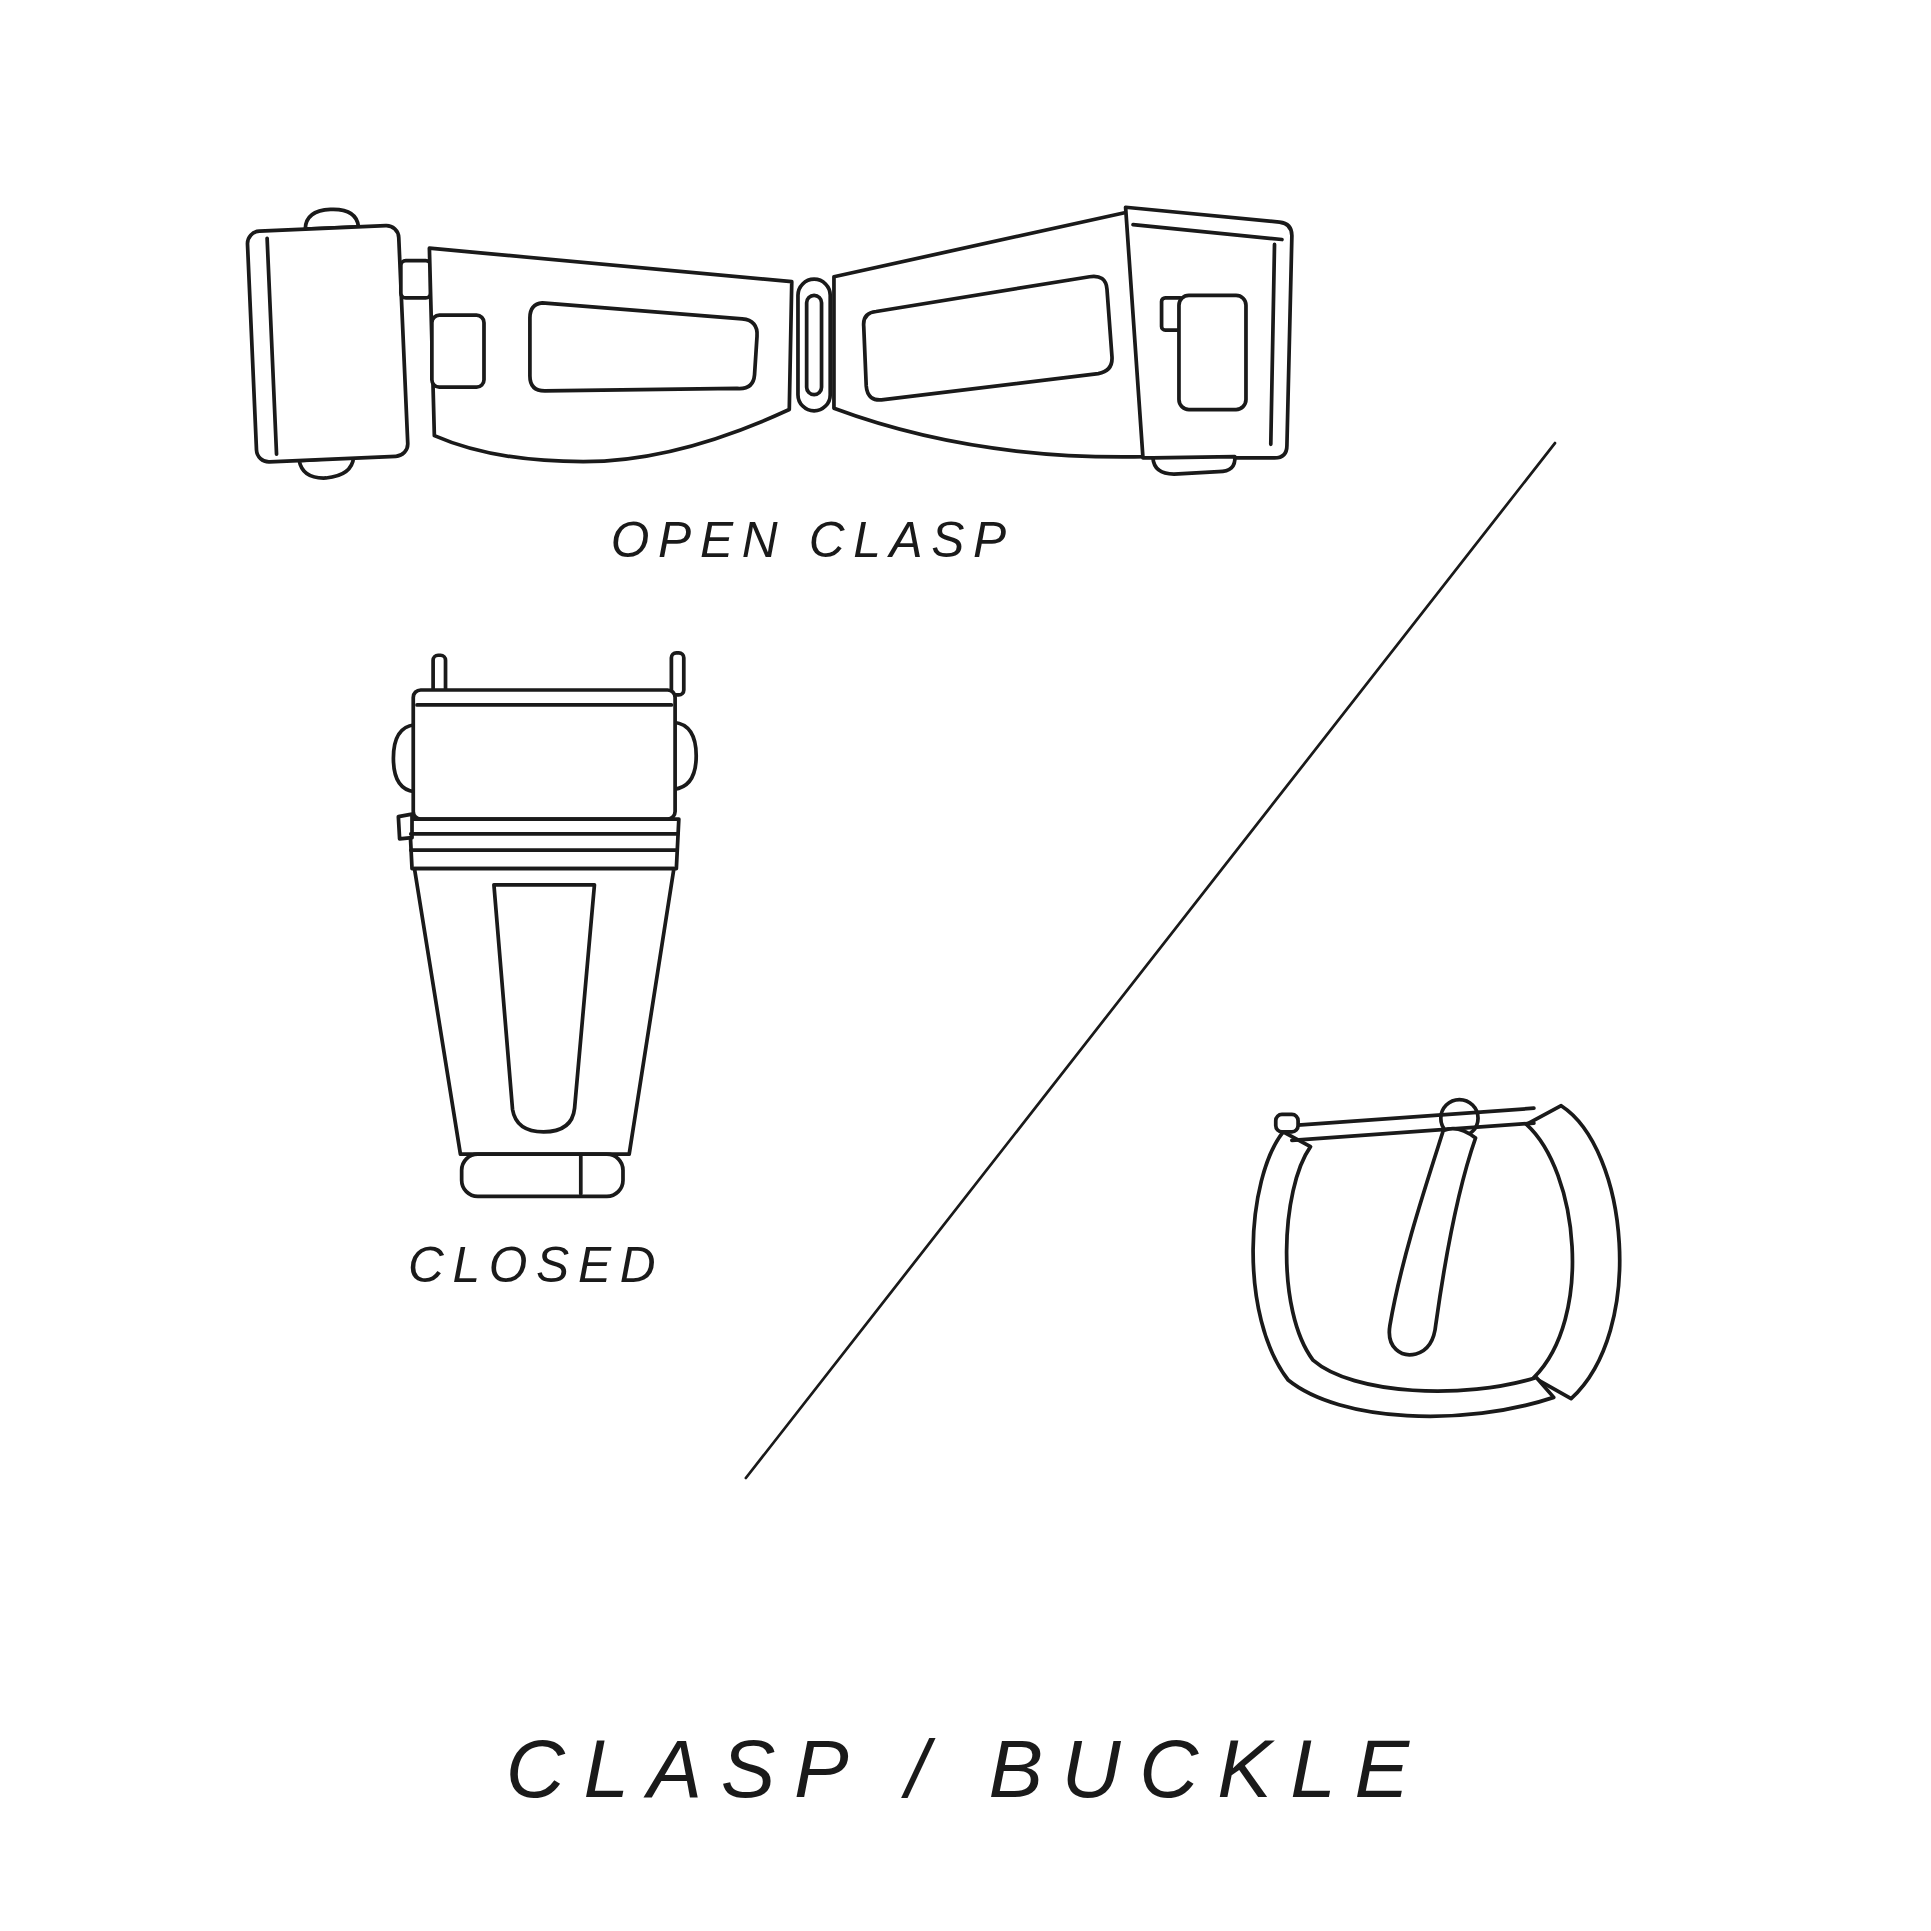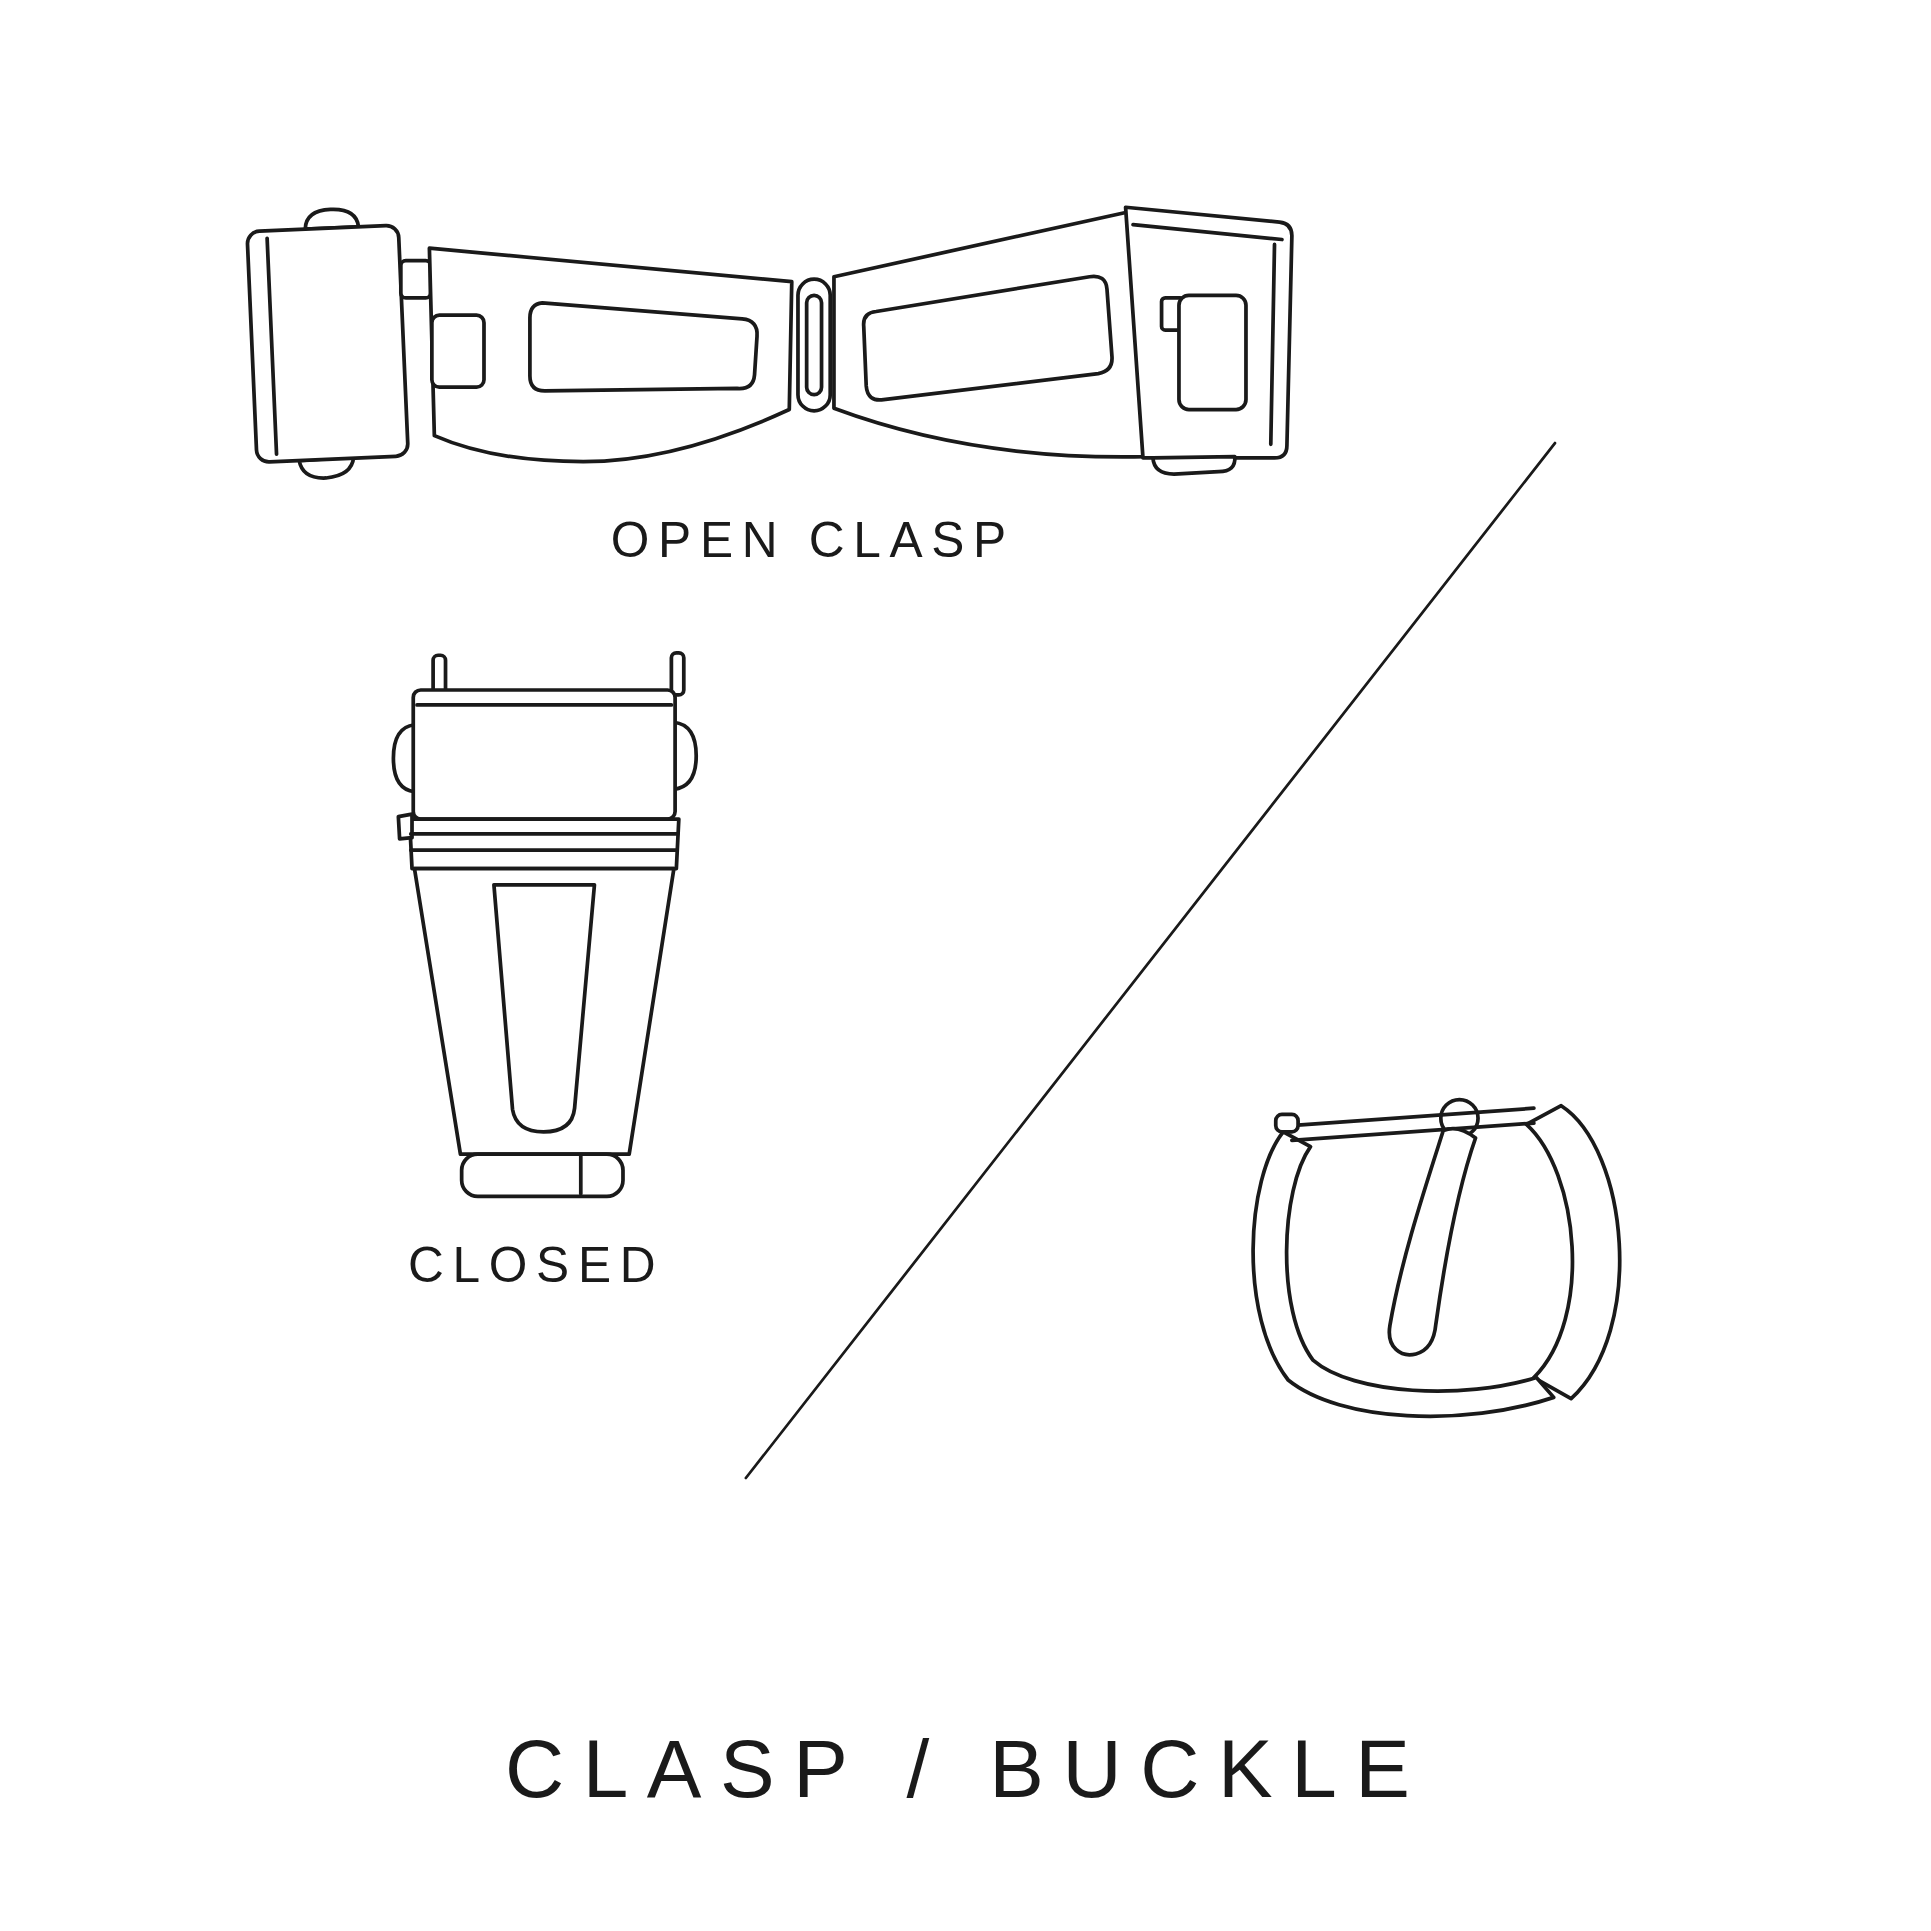--- a/index.html
+++ b/index.html
@@ -3,20 +3,21 @@
 <meta charset="utf-8">
 <style>
   :root { --ink:#1a1a1a; --bg:#ffffff; }
   html,body { margin:0; padding:0; background:var(--bg); }
   .canvas {
     position:relative;
     width:1835px; height:1931px;
     background:var(--bg);
     overflow:hidden;
     font-family:"Liberation Sans", sans-serif;
+    font-style:italic;
   }
   svg { position:absolute; inset:0; display:block; }
   .s  { fill:none; stroke:var(--ink); stroke-width:3; stroke-linecap:round; stroke-linejoin:round; }
   .sw { fill:var(--bg); stroke:var(--ink); stroke-width:3; stroke-linecap:round; stroke-linejoin:round; }
   .thin { fill:none; stroke:var(--ink); stroke-width:2.2; stroke-linecap:round; }
   .label {
     fill:var(--ink);
     font-family:"Liberation Sans", sans-serif;
     font-size:40px;
     letter-spacing:7px;

